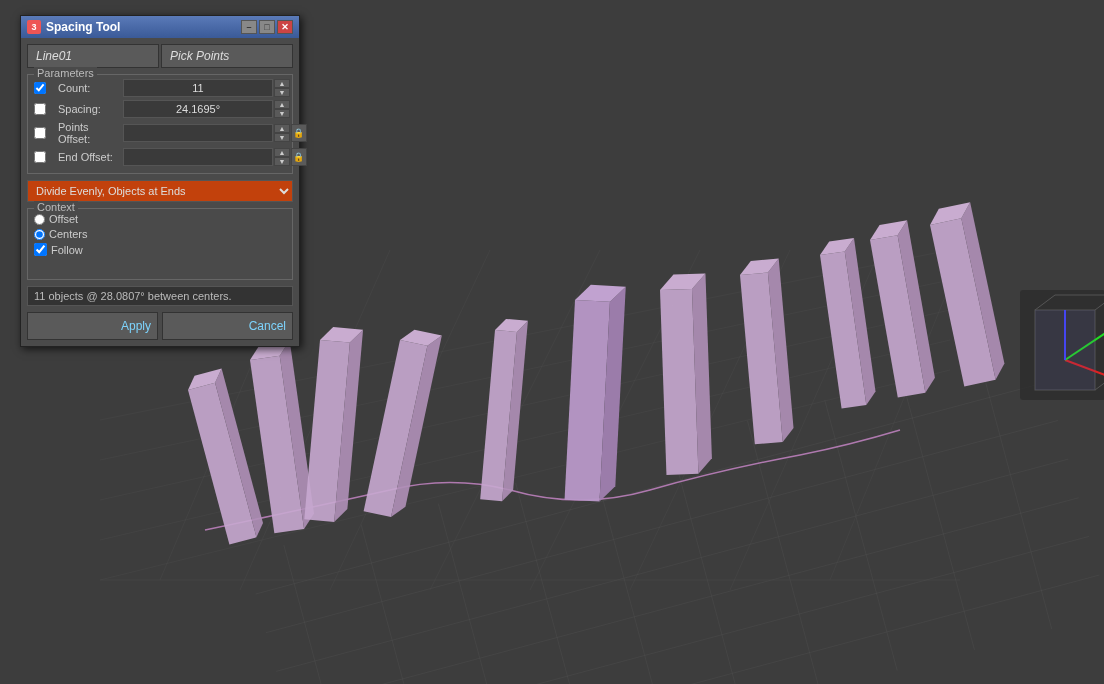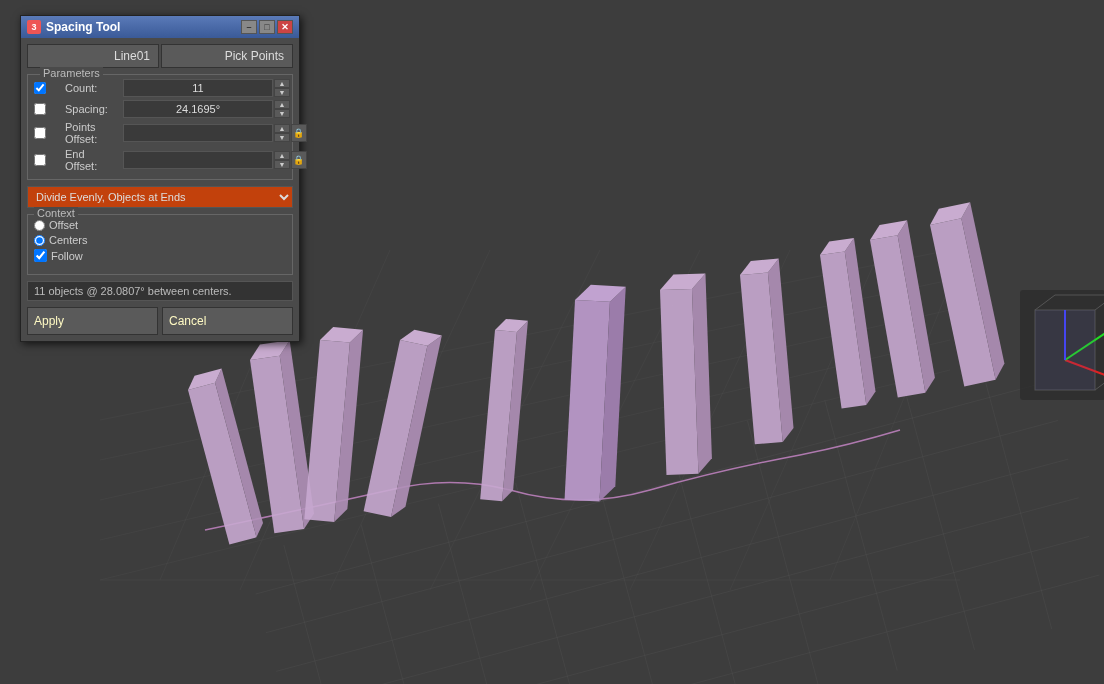--- a/index.html
+++ b/index.html
@@ -106,52 +106,53 @@
       margin-bottom: 6px;
     }
 
     .top-btn {
       flex: 1;
       padding: 4px 8px;
       background: #5a5a5a;
       border: 1px solid #333;
       color: #ddd;
       cursor: pointer;
-      text-align: right;
+      text-align: left;
       font-size: 12px;
+      font-style: italic;
     }
 
     .group-box {
       border: 1px solid #666;
       margin-bottom: 6px;
       padding: 4px 6px;
       position: relative;
     }
 
     .group-label {
       position: absolute;
       top: -8px;
-      left: 12px;
+      left: 6px;
       background: #4a4a4a;
       padding: 0 3px;
       font-size: 11px;
       color: #bbb;
     }
 
     .param-row {
       display: flex;
       align-items: center;
       margin-bottom: 3px;
       gap: 4px;
     }
 
     .param-row label {
       display: flex;
       align-items: center;
-      gap: 19px;
+      gap: 12px;
       min-width: 85px;
       font-size: 11px;
       color: #ccc;
     }
 
     .param-row input[type="checkbox"] {
       width: 12px;
       height: 12px;
       cursor: pointer;
     }
@@ -258,21 +259,21 @@
     .radio-row input[type="radio"] {
       width: 11px;
       height: 11px;
       cursor: pointer;
     }
 
     .checkbox-row {
       display: flex;
       align-items: center;
       gap: 4px;
-      margin-bottom: 8px;
+      margin-bottom: 19px;
       font-size: 11px;
       color: #ccc;
     }
 
     .status-bar {
       background: #333;
       border: 1px solid #555;
       padding: 3px 6px;
       margin-bottom: 6px;
       font-size: 11px;
@@ -282,23 +283,23 @@
     .action-buttons {
       display: flex;
       gap: 4px;
     }
 
     .action-btn {
       flex: 1;
       padding: 6px;
       background: #5a5a5a;
       border: 1px solid #333;
-      color: #fef9c3;
-      cursor: pointer;
-      text-align: left;
+      color: #7dd3fc;
+      cursor: pointer;
+      text-align: right;
       font-size: 12px;
     }
   </style>
 </head>
 <body>
 
 <div class="viewport">
   <svg class="grid-canvas" viewBox="0 0 1104 684">
 
     <rect width="1104" height="684" fill="#3d3d3d"></rect>

